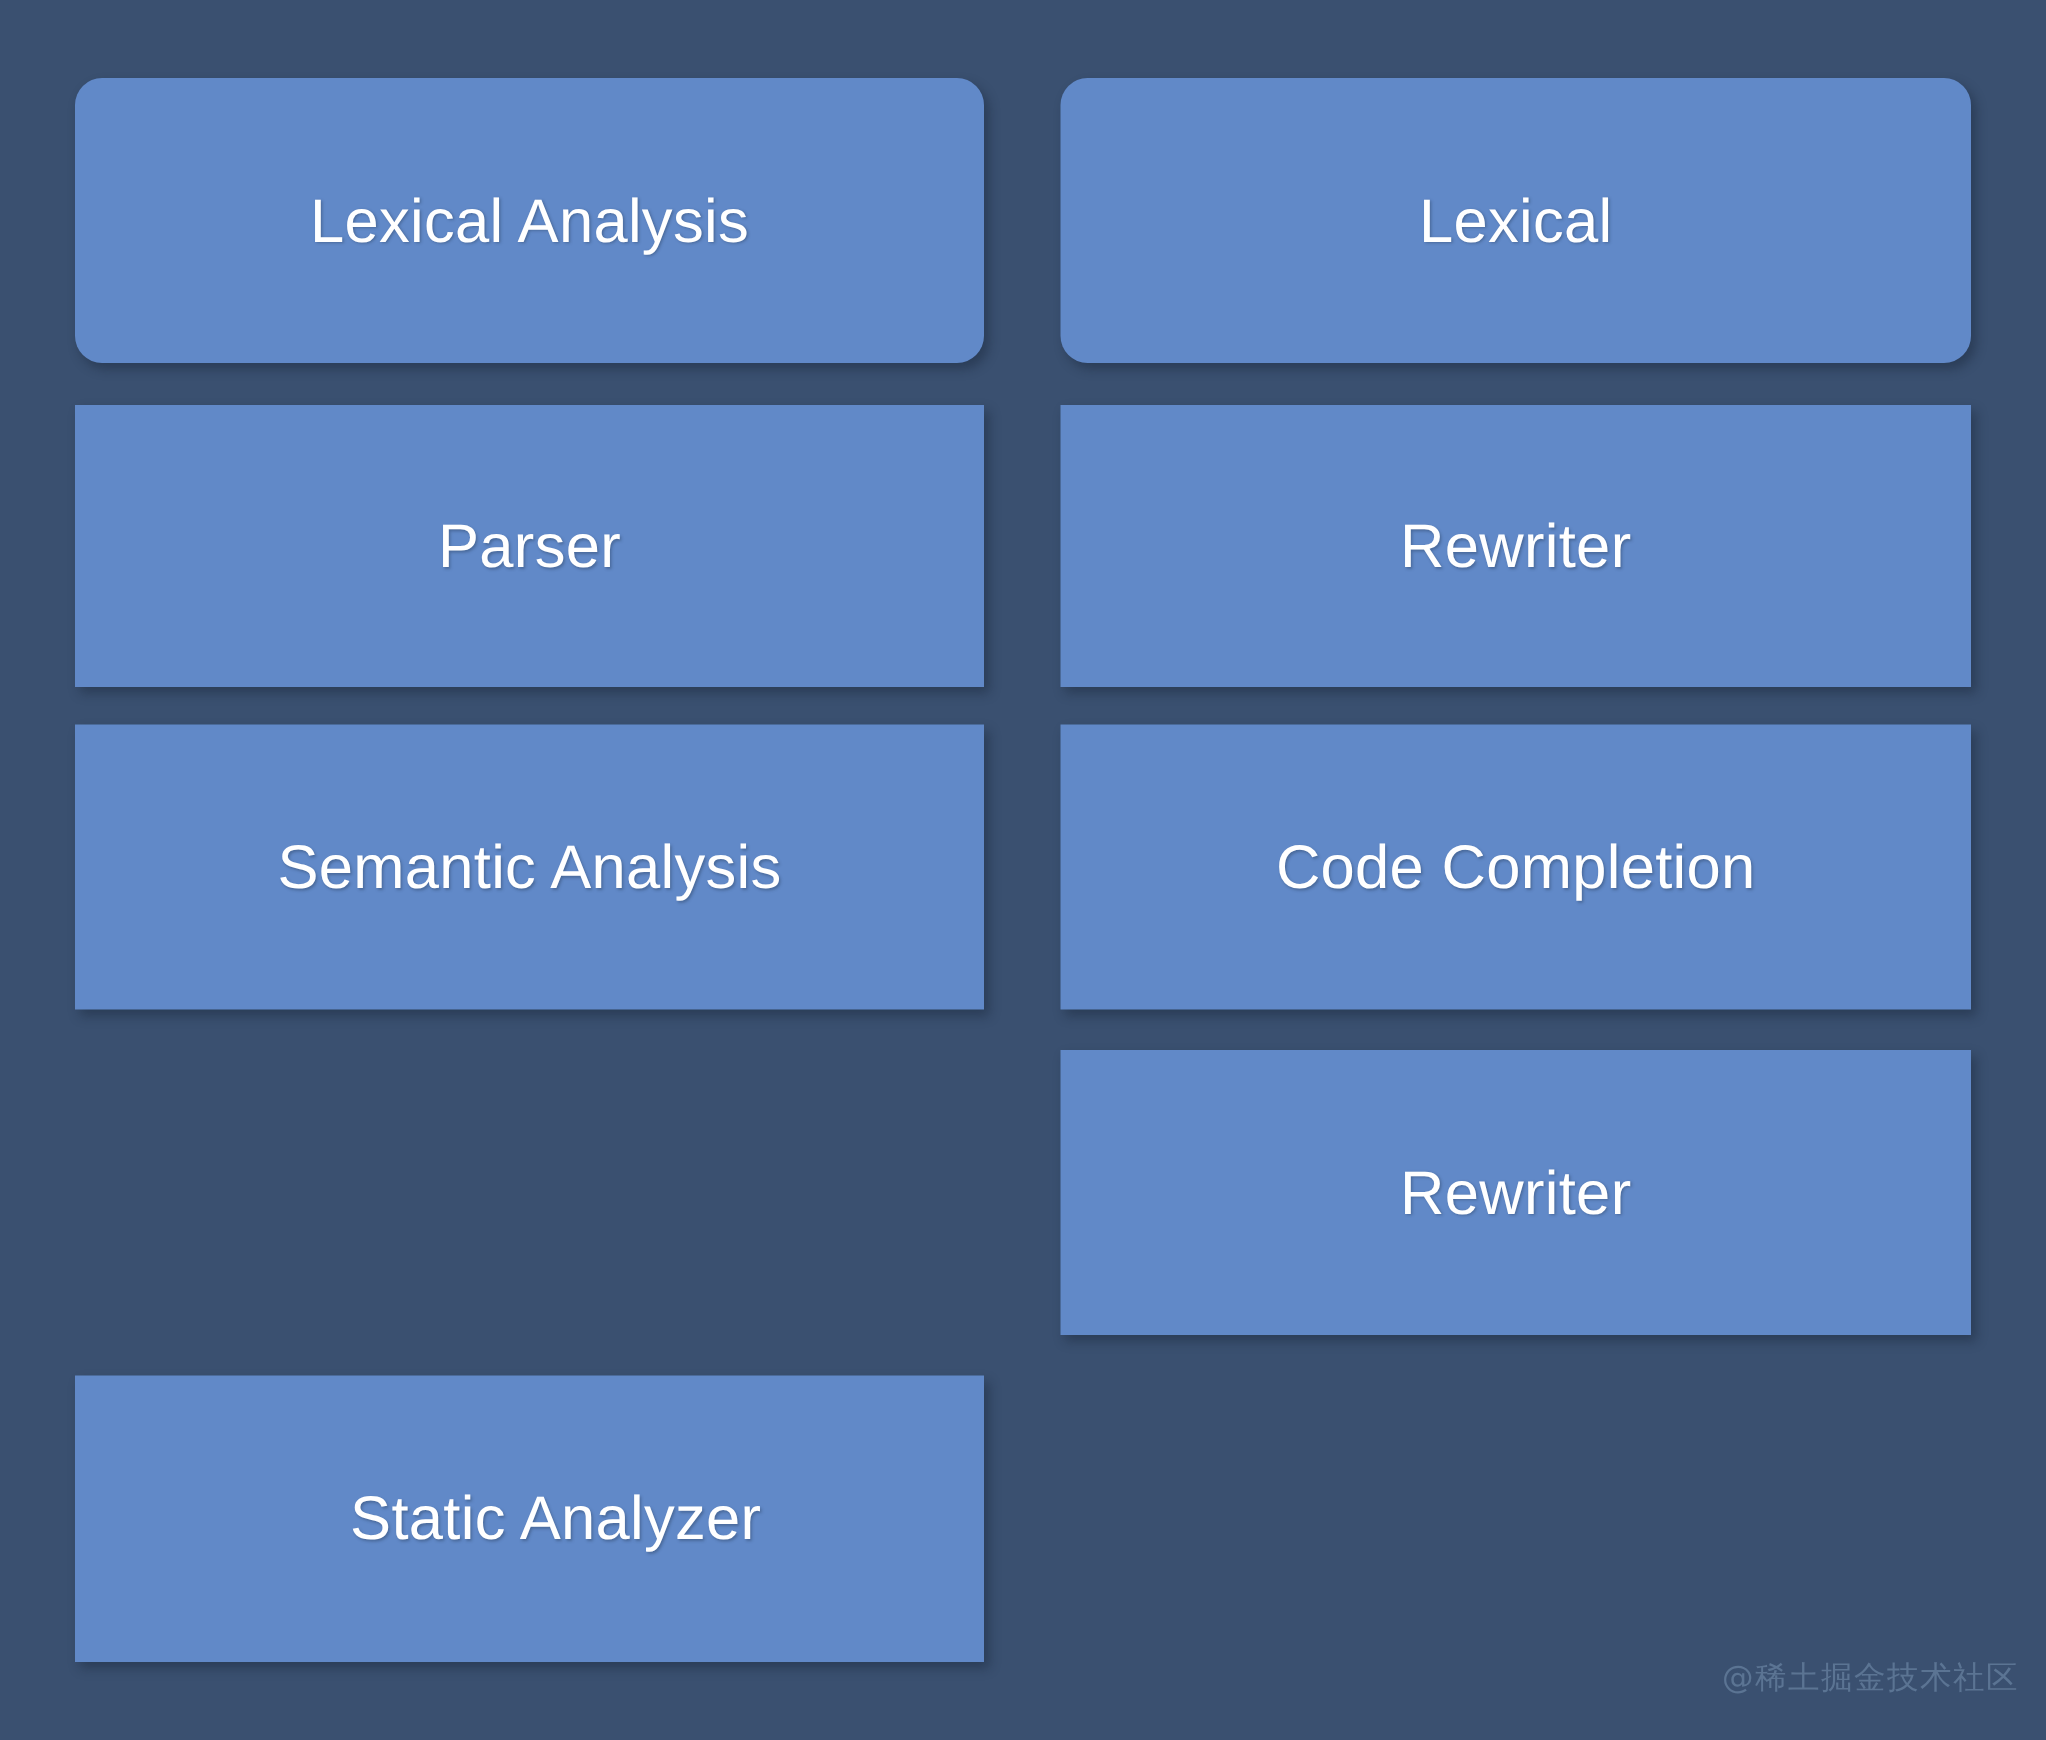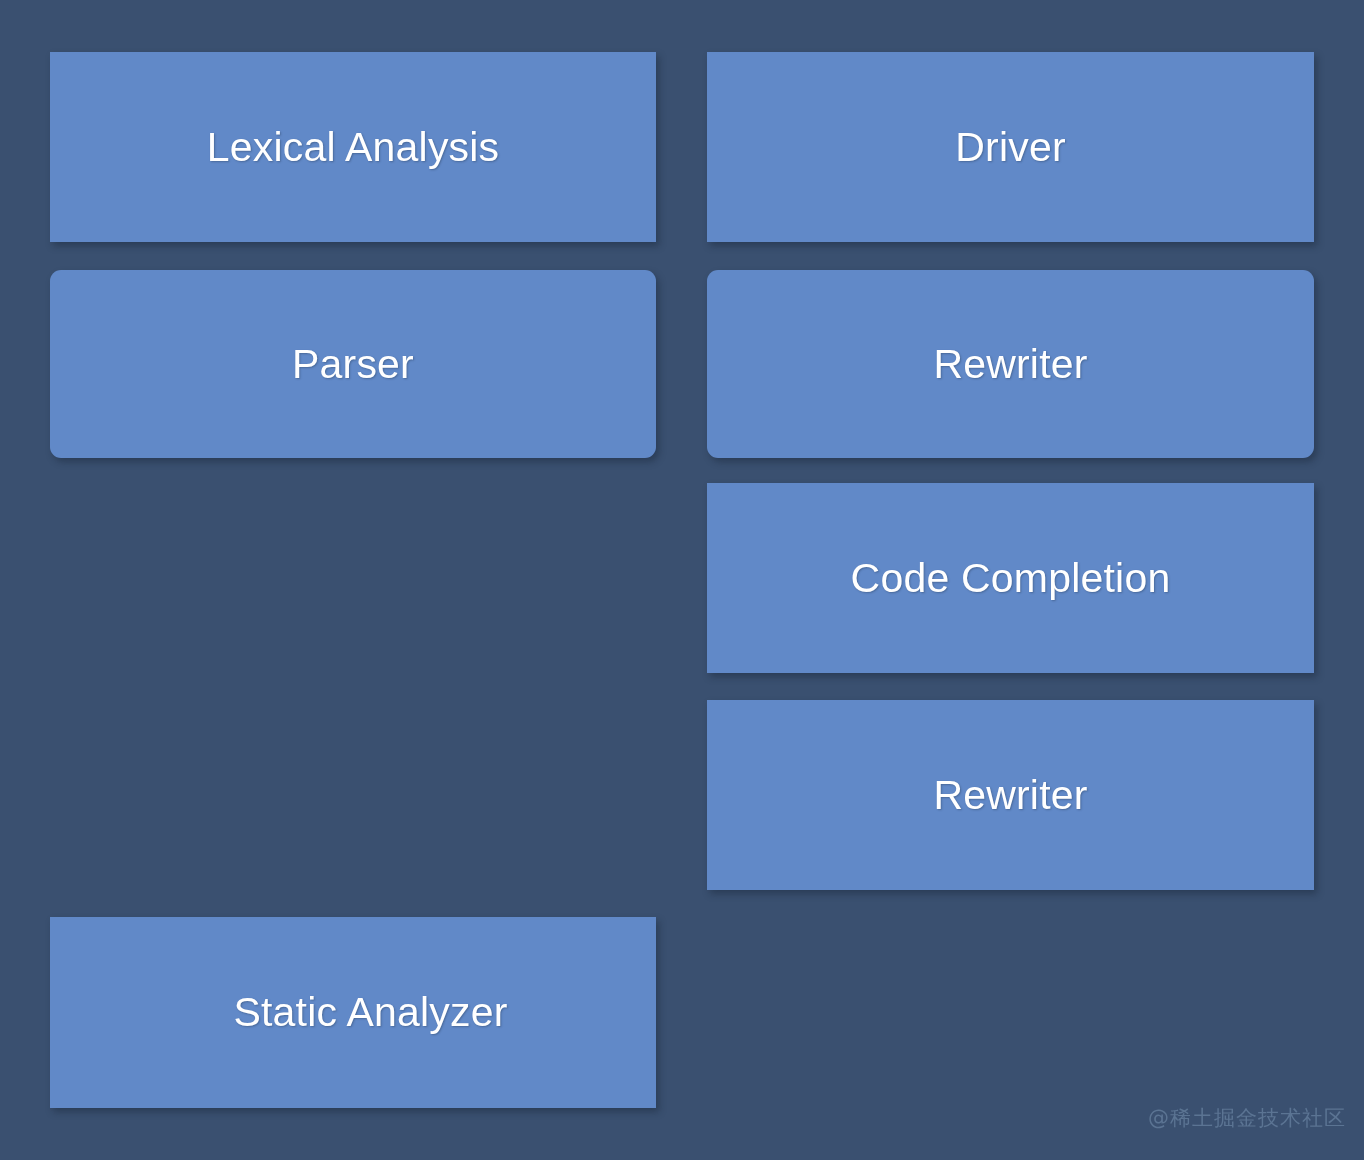--- a/index.html
+++ b/index.html
@@ -33,22 +33,22 @@
     left: 0;
     width: 100%;
     background: #6189c8;
     box-sizing: border-box;
     display: flex;
     align-items: center;
     justify-content: center;
     box-shadow: 3px 4px 7px rgba(20, 32, 50, 0.40);
   }
   
-  .row-1 { top: 52px;  height: 190px; }
-  .row-2 { top: 270px; height: 188px; border-radius: 11px; }
+  .row-1 { top: 52px;  height: 190px; border-radius: 18px; }
+  .row-2 { top: 270px; height: 188px; }
   .row-3 { top: 483px; height: 190px; }
   .row-4 { top: 700px; height: 190px; }
   .row-5 { top: 917px; height: 191px; padding-left: 35px; }
 
   .node-label {
     color: #ffffff;
     font-size: 41px;
     font-weight: 400;
     line-height: 1.28;
     text-align: center;
@@ -79,32 +79,35 @@
   <div class="column" id="column-left">
 
     <div class="node-box row-1">
       <span class="node-label">Lexical Analysis</span>
     </div>
 
     <div class="node-box row-2">
       <span class="node-label">Parser</span>
     </div>
 
+    <div class="node-box row-3">
+      <span class="node-label">Semantic Analysis</span>
+    </div>
 
 
     <div class="node-box row-5">
       <span class="node-label">Static Analyzer</span>
     </div>
 
   </div>
 
   <div class="column" id="column-right">
 
     <div class="node-box row-1">
-      <span class="node-label">Driver</span>
+      <span class="node-label">Lexical</span>
     </div>
 
     <div class="node-box row-2">
       <span class="node-label">Rewriter</span>
     </div>
 
     <div class="node-box row-3">
       <span class="node-label">Code Completion</span>
     </div>
 

